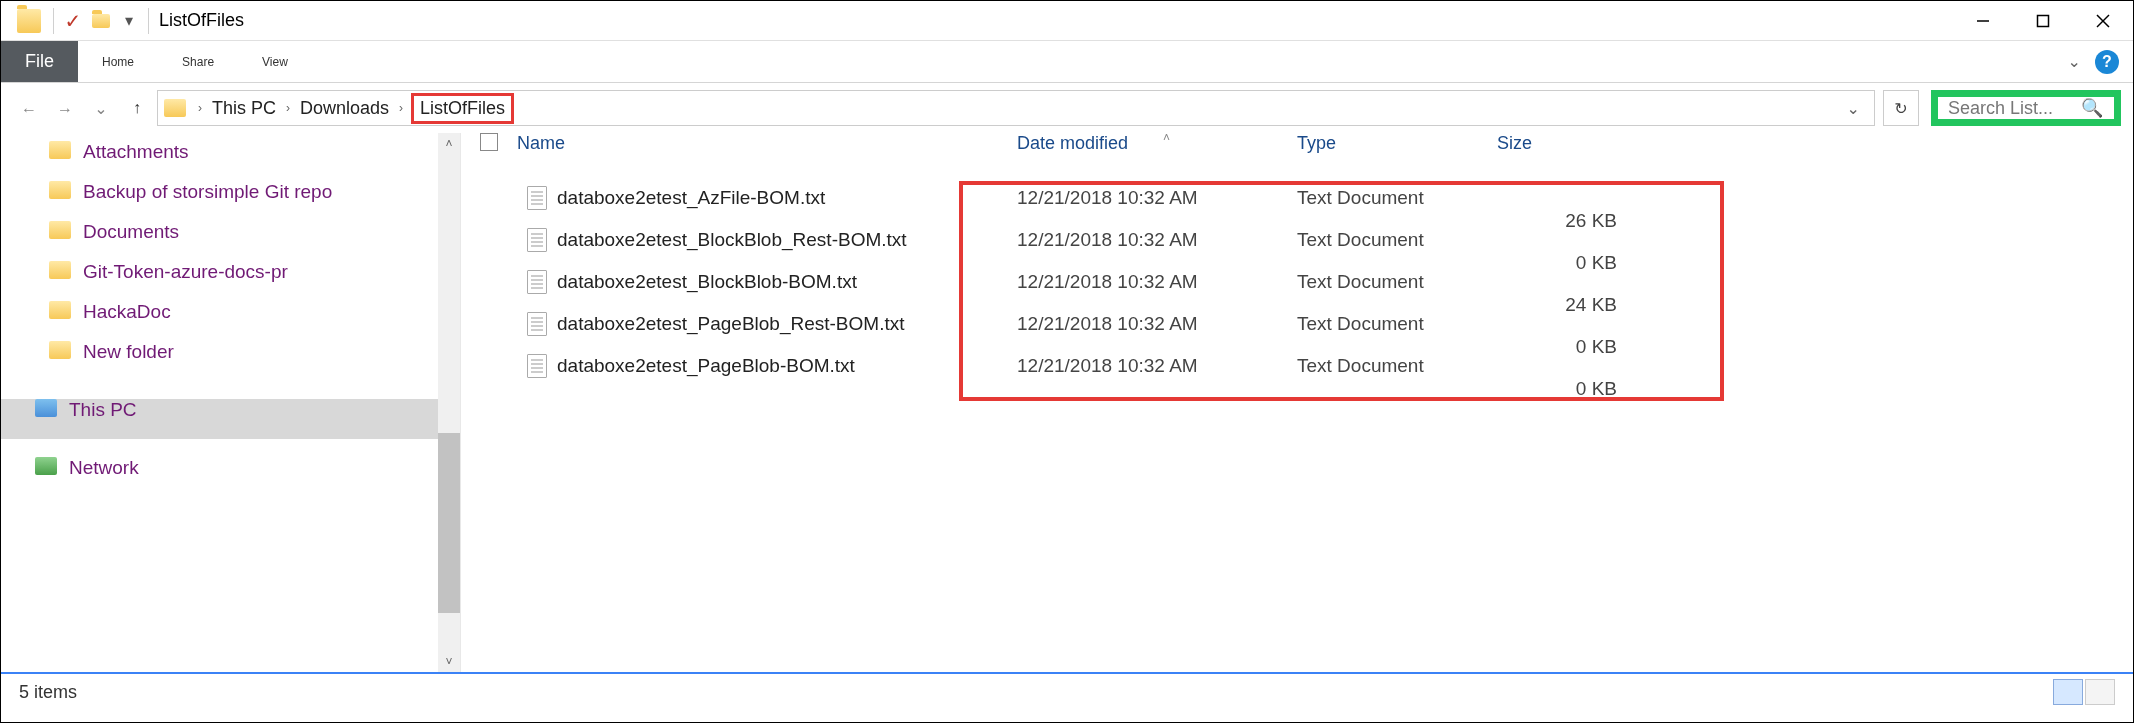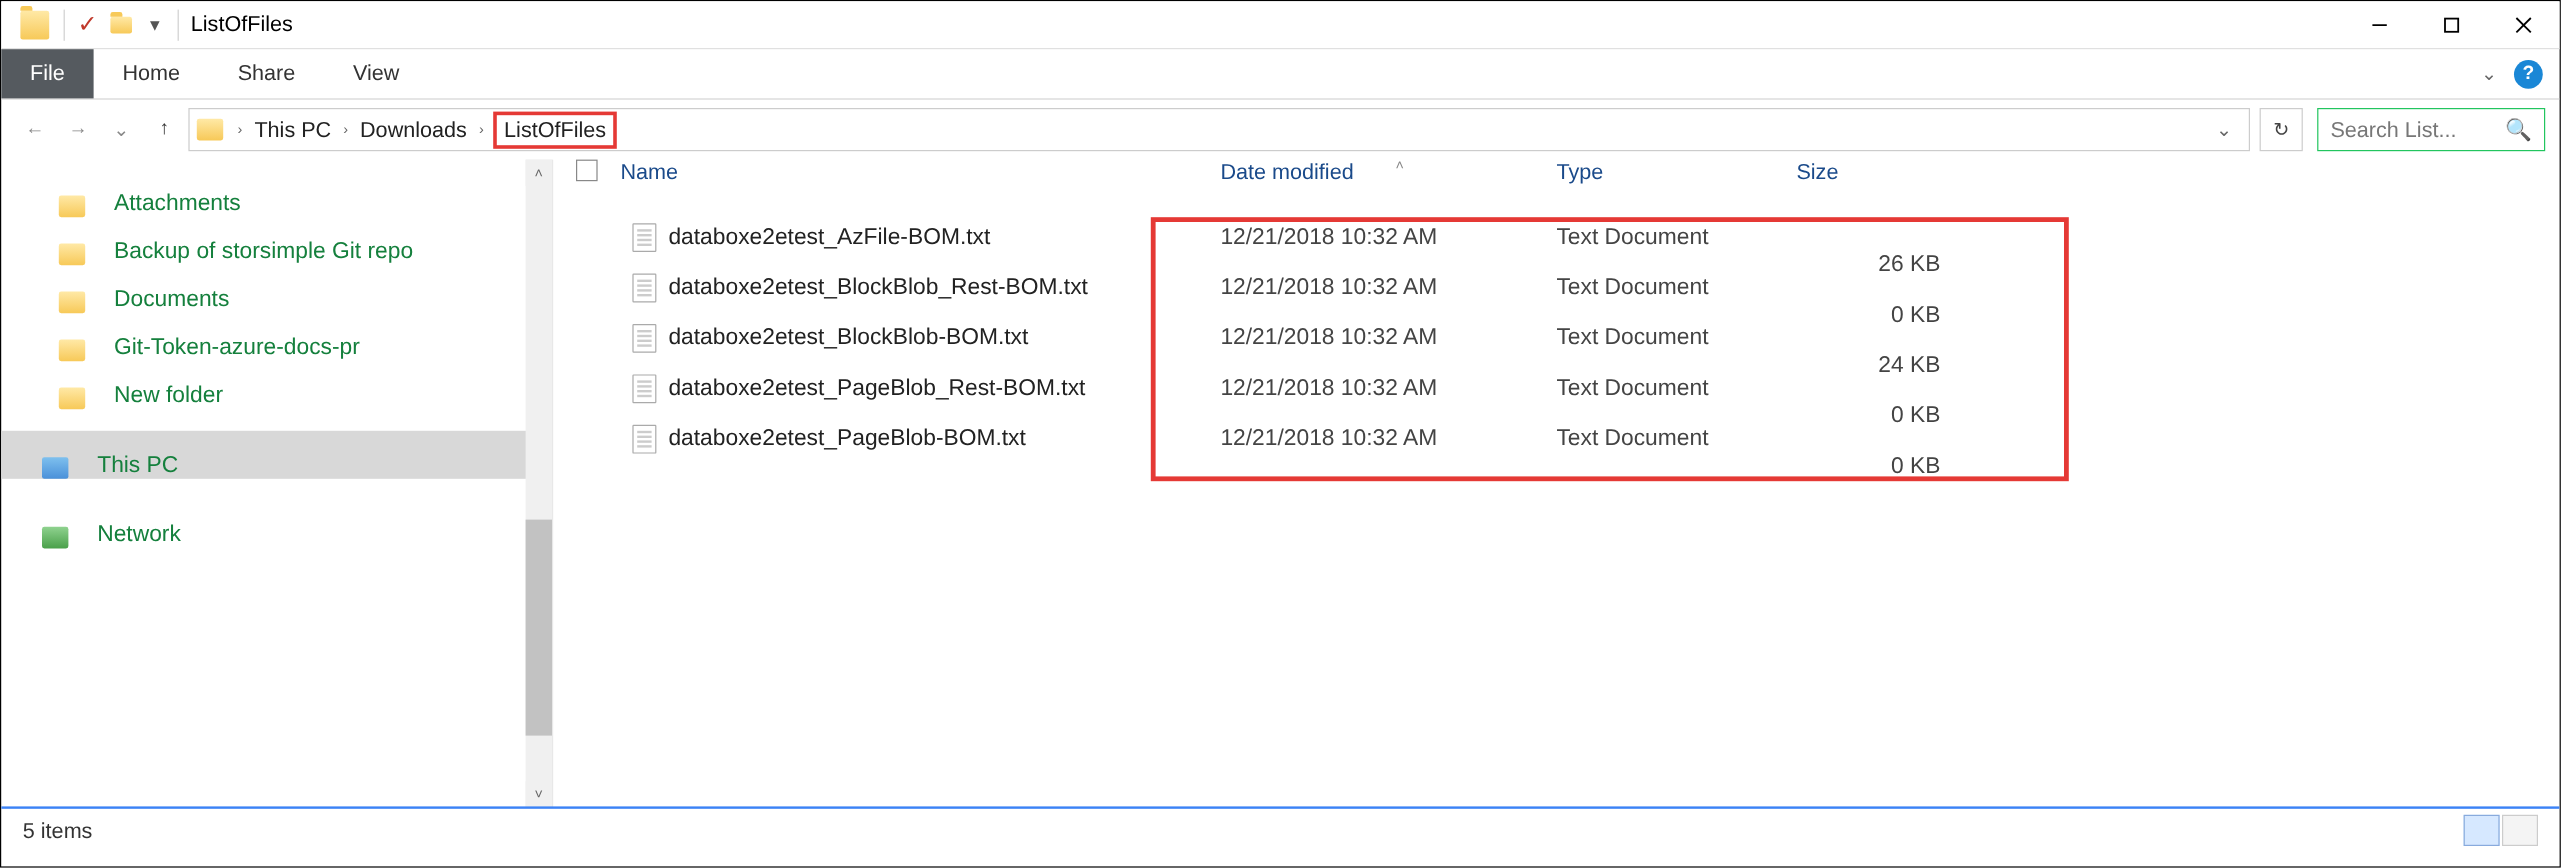--- a/index.html
+++ b/index.html
@@ -14,42 +14,42 @@
 .titlebar .qat-item { width:22px; height:22px; display:flex; align-items:center; justify-content:center; font-size:16px; color:#555;}
 .titlebar .check { color:#c0392b; font-size:20px;}
 .titlebar .title-text { font-size:18px; color:#000; margin-left:8px;}
 .titlebar .wincontrols { margin-left:auto; display:flex;}
 .titlebar .winbtn { width:60px; height:40px; display:flex; align-items:center; justify-content:center; font-size:14px;}
 .titlebar .winbtn svg { width:14px; height:14px; }
 
 
 .ribbon { height: 42px; display:flex; align-items:stretch; border-bottom:1px solid #d5d5d5; }
 .ribbon .file-tab { background:#555a5f; color:#fff; padding:0 24px; display:flex; align-items:center; font-size:18px;}
-.ribbon .tab { padding:0 24px; display:flex; align-items:center; font-size:18px; color:#333;}
+.ribbon .tab { padding:0 24px; display:flex; align-items:center; font-size:12px; color:#333;}
 .ribbon .right-ctrl { margin-left:auto; display:flex; align-items:center; gap:14px; padding-right:14px;}
 .ribbon .help-ico { width:24px; height:24px; border-radius:50%; background:#1a87d6; color:#fff; display:flex; align-items:center; justify-content:center; font-size:16px; font-weight:bold;}
 .ribbon .expand-ico { font-size:16px; color:#666;}
 
 
 .navbar { height: 50px; display:flex; align-items:center; padding:0 12px; gap:4px; }
 .navbar .navbtn { width:32px; height:32px; display:flex; align-items:center; justify-content:center; color:#888;}
 .navbar .navbtn.enabled { color:#333;}
 .navbar .addr { flex:1; height:36px; border:1px solid #ccc; display:flex; align-items:center; padding:0 6px; gap:2px; position:relative;}
 .navbar .addr .mini-folder { width:22px; height:18px; background:linear-gradient(#ffe9a6,#f7c958); border-radius:2px; margin-right:6px;}
 .navbar .addr .crumb { font-size:18px; color:#222; padding:2px 4px;}
 .navbar .addr .sep-chev { color:#666; font-size:12px; padding:0 4px;}
 .navbar .addr .highlight-box { border:3px solid #e53935; padding:2px 6px; margin:0 2px;}
 .navbar .addr .addr-drop { margin-left:auto; padding:0 8px; color:#666;}
 .navbar .refresh { width:36px; height:36px; border:1px solid #ccc; display:flex; align-items:center; justify-content:center; color:#444; margin-left:4px;}
-.navbar .search { width:190px; height:36px; border:1px solid #22c55e; display:flex; align-items:center; padding:0 10px; margin-left:8px; color:#777; font-size:18px; justify-content:space-between;}
+.navbar .search { width:190px; height:36px; border:7px solid #22c55e; display:flex; align-items:center; padding:0 10px; margin-left:8px; color:#777; font-size:18px; justify-content:space-between;}
 
 
 .main { display:flex; height: 540px; }
 .sidebar { width:460px; border-right:1px solid #e8e8e8; position:relative; padding-top:8px;}
-.sidebar .tree-item { display:flex; align-items:flex-end; height:40px; padding-left:48px; gap:24px; font-size:19px; color:#15803d;}
+.sidebar .tree-item { display:flex; align-items:flex-start; height:40px; padding-left:48px; gap:12px; font-size:19px; color:#701a75;}
 .sidebar .tree-item.selected { background:#d8d8d8;}
 .sidebar .tree-item.lvl0 { padding-left:34px;}
 .sidebar .folder-sm { width:22px; height:18px; background:linear-gradient(#ffe9a6,#f7c958); border-radius:2px; flex-shrink:0;}
 .sidebar .pc-ico { width:22px; height:18px; background:linear-gradient(#7ec0ee,#4a90d9); border-radius:2px; flex-shrink:0;}
 .sidebar .net-ico { width:22px; height:18px; background:linear-gradient(#8fd28f,#4aa04a); border-radius:2px; flex-shrink:0;}
 .sidebar .scroll-track { position:absolute; right:0; top:0; width:22px; height:100%; background:#f0f0f0;}
 .sidebar .scroll-thumb { position:absolute; right:0; top:300px; width:22px; height:180px; background:#c2c2c2;}
 .sidebar .scroll-arrow { position:absolute; right:0; width:22px; height:22px; display:flex; align-items:center; justify-content:center; font-size:12px; color:#666; background:#f0f0f0;}
 .sidebar .scroll-arrow.up { top:0;}
 .sidebar .scroll-arrow.down { bottom:0;}
@@ -165,20 +165,24 @@
         <div class="tree-item">
           <div class="folder-sm"></div>
           <span>Documents</span>
         </div>
         <div class="tree-item">
           <div class="folder-sm"></div>
           <span>Git-Token-azure-docs-pr</span>
         </div>
         <div class="tree-item">
           <div class="folder-sm"></div>
+          <span>HackaDoc</span>
+        </div>
+        <div class="tree-item">
+          <div class="folder-sm"></div>
           <span>New folder</span>
         </div>
         <div style="height: 18px;"></div>
         <div class="tree-item selected lvl0">
           <div class="pc-ico"></div>
           <span>This PC</span>
         </div>
         <div style="height: 18px;"></div>
         <div class="tree-item lvl0">
           <div class="net-ico"></div>

